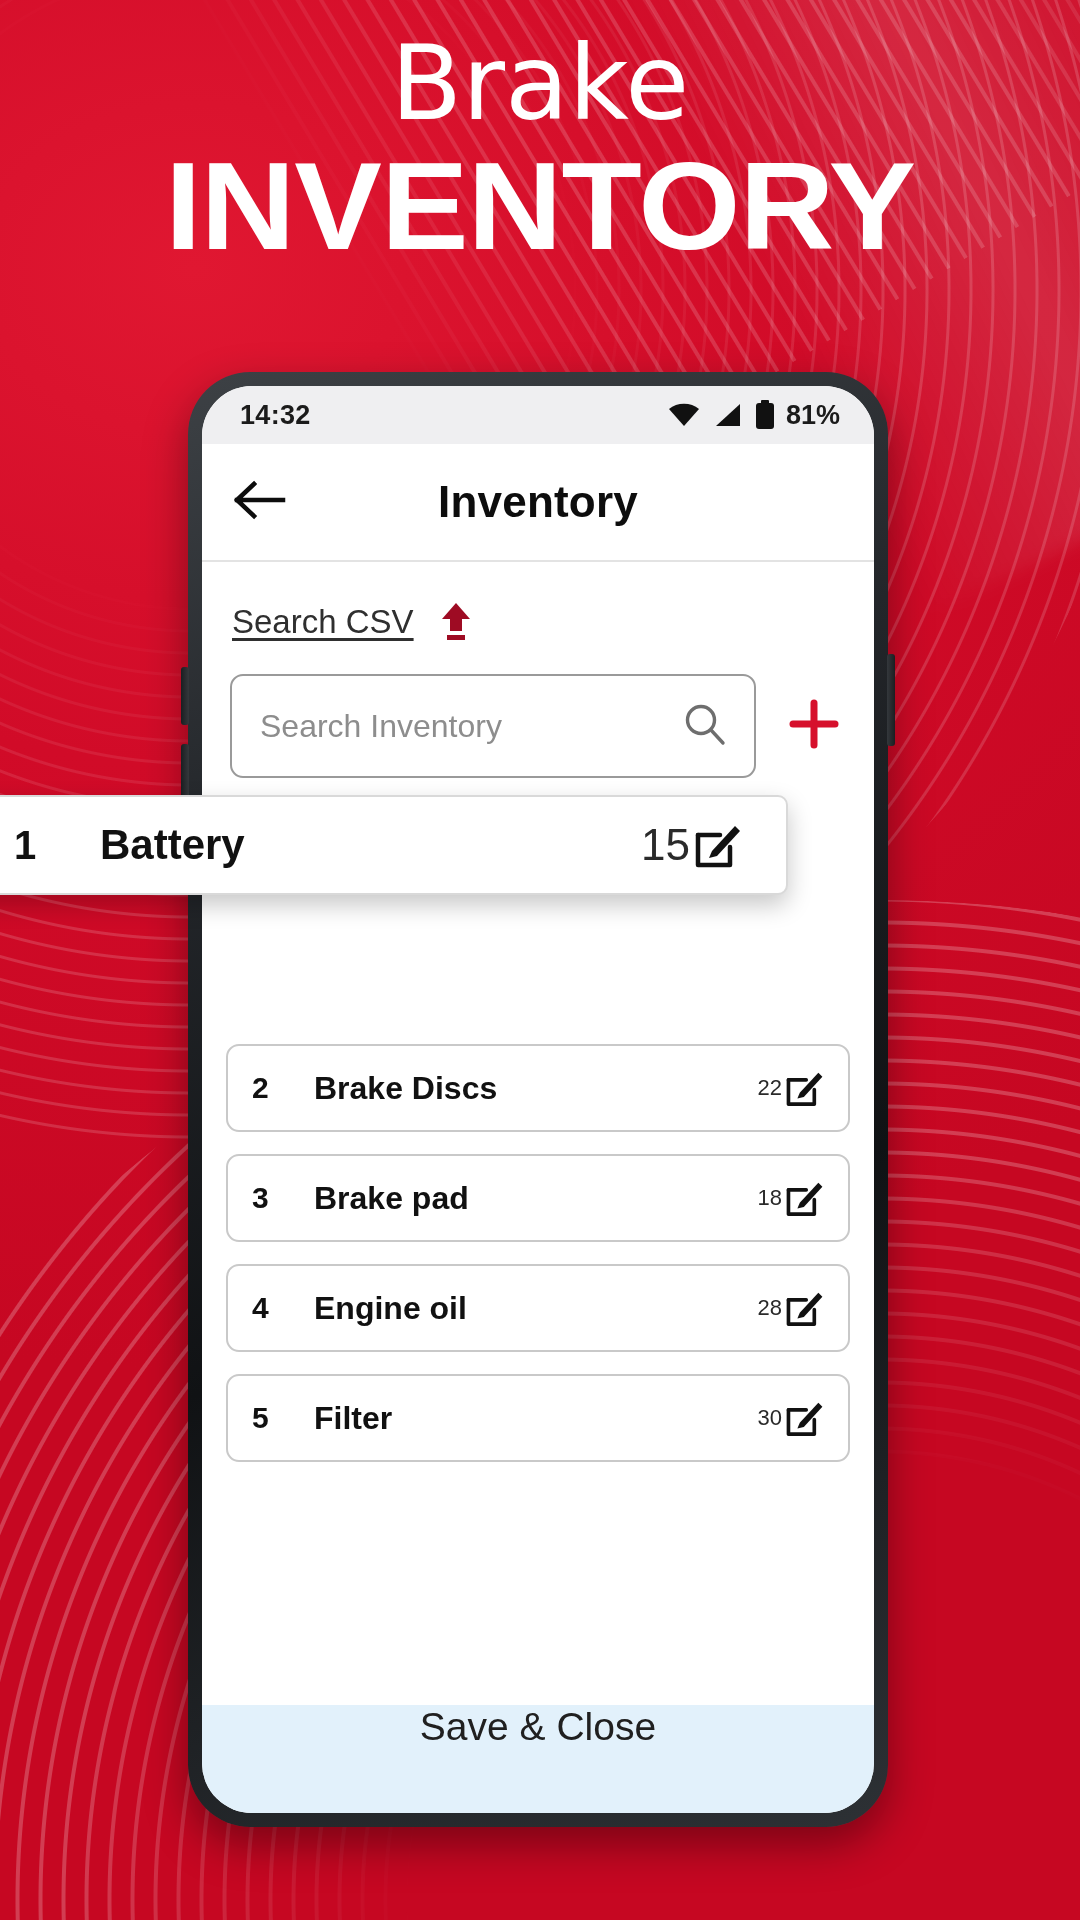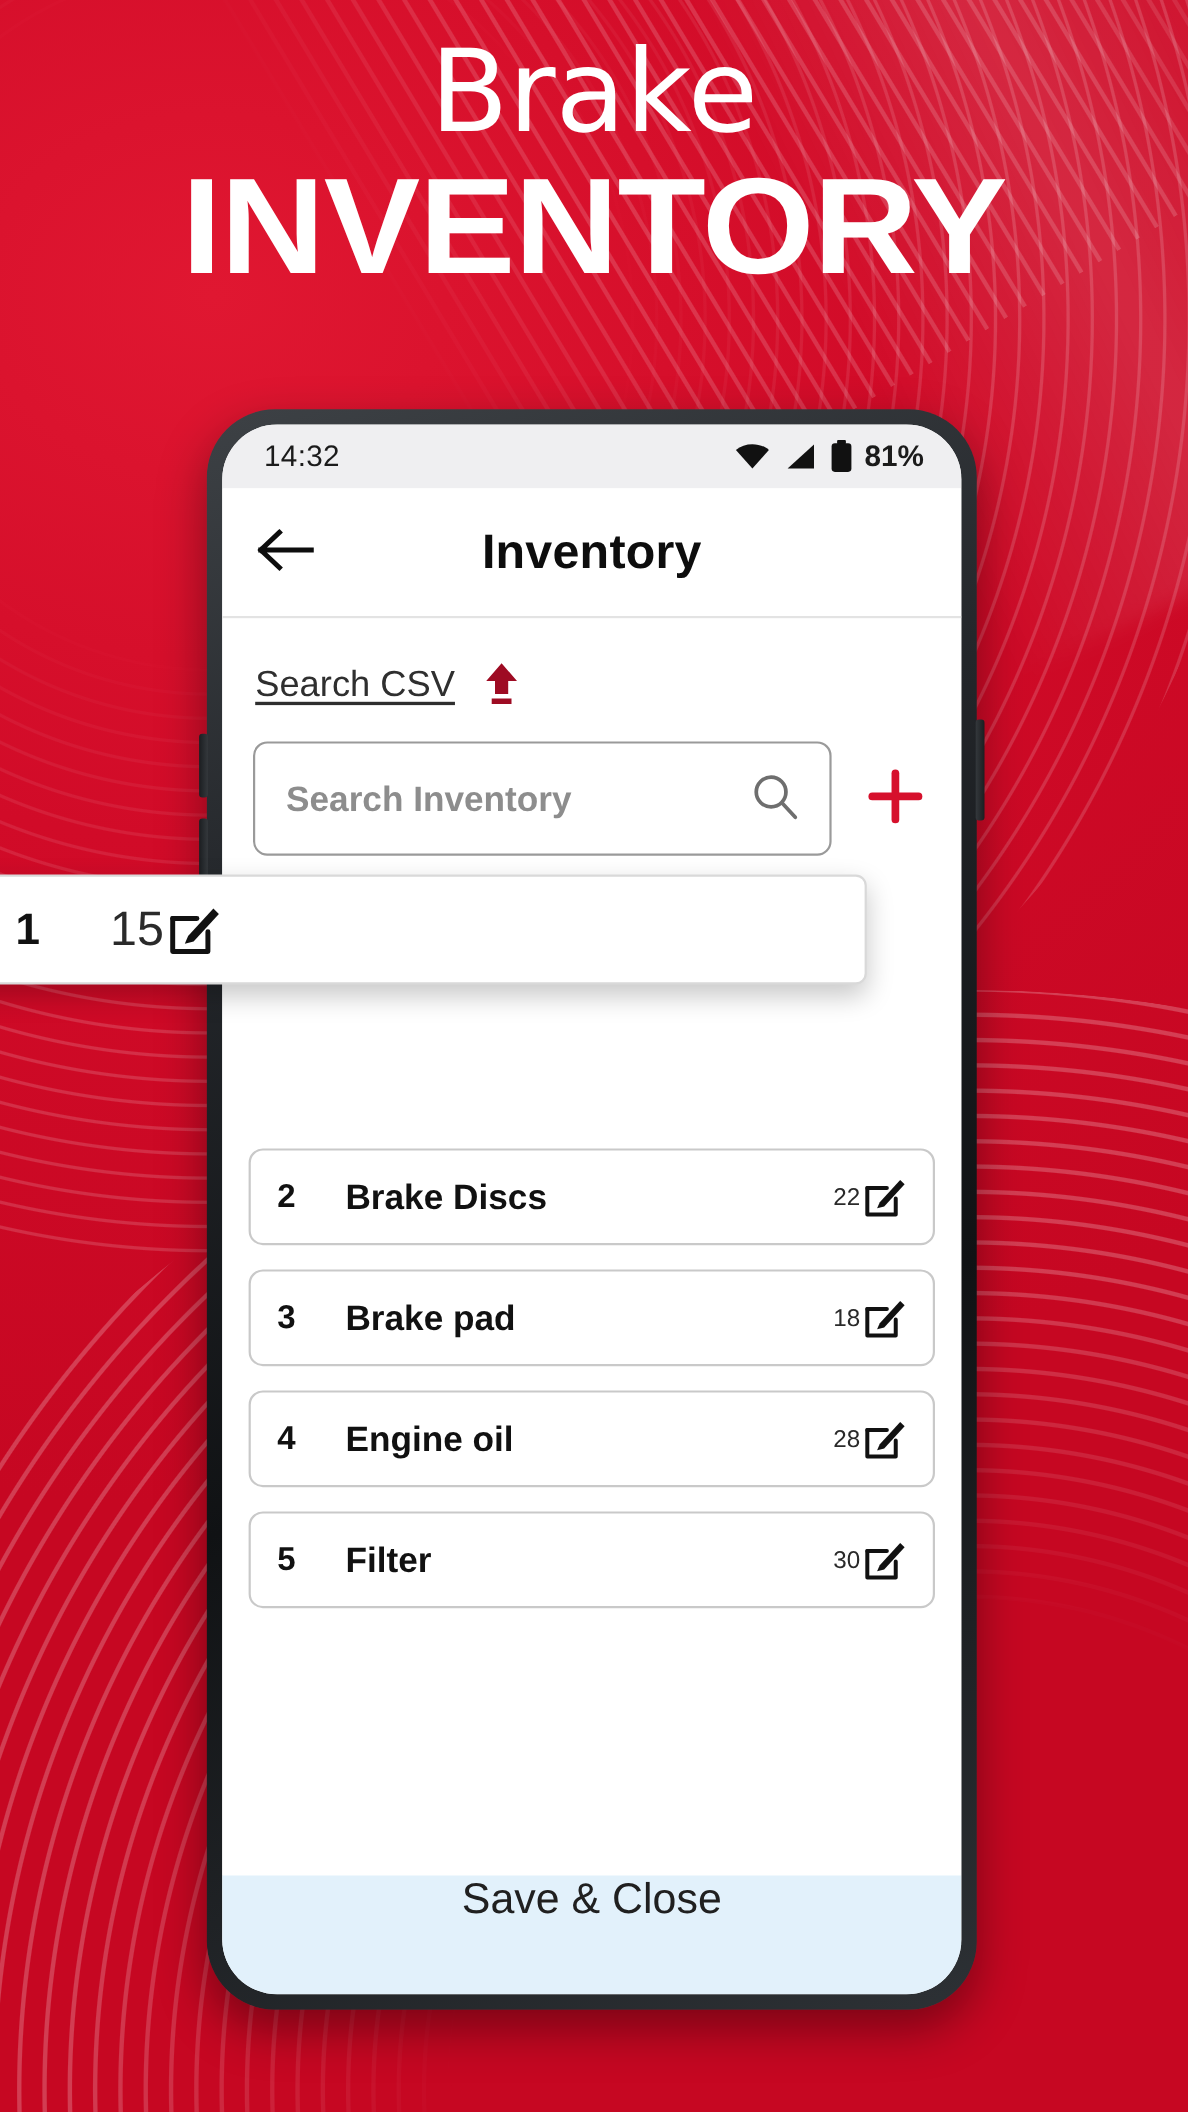--- a/index.html
+++ b/index.html
@@ -170,21 +170,21 @@
     height: 58px;
     background: #efeff1;
     display: flex;
     align-items: center;
     justify-content: space-between;
     padding: 0 34px 0 38px;
     flex: 0 0 auto;
   }
   .status-time {
     font-size: 27px;
-    font-weight: 400;
+    font-weight: 700;
     color: #1b1b1b;
     letter-spacing: .3px;
   }
   .status-right {
     display: flex;
     align-items: center;
     gap: 13px;
   }
   .status-right svg { display: block; }
   .status-batt-pct {
@@ -260,21 +260,20 @@
     border-radius: 13px;
     display: flex;
     align-items: center;
     padding: 0 26px 0 28px;
     background: #fff;
   }
   .search-placeholder {
     flex: 1 1 auto;
     font-size: 32px;
     color: #8d8d8d;
-    font-weight: bold;
   }
   .add-btn {
     width: 64px;
     height: 64px;
     display: flex;
     align-items: center;
     justify-content: center;
     flex: 0 0 auto;
     margin-right: 4px;
   }
@@ -504,20 +503,21 @@
     </div>
 
     <div class="app-footer">
       <span class="save-close-label">Save &amp; Close</span>
     </div>
   </div>
 </div>
 
 <div class="part-row-featured">
   <span class="part-idx">1</span>
+  <span class="part-name">Battery</span>
   <span class="part-qty">15</span>
   <span class="edit-icon">
     <svg width="52" height="52" viewBox="0 0 52 52">
       <path d="M8 16 L8 46 L40 46 L40 28" stroke="#111" stroke-width="4.5" fill="none" stroke-linejoin="round" stroke-linecap="round"></path>
       <path d="M8 16 L30 16" stroke="#111" stroke-width="4.5" fill="none" stroke-linecap="round"></path>
       <path d="M22 32 L45 7 L50 12 L27 37 L19 39 Z" fill="#111"></path>
     </svg>
   </span>
 </div>
 

